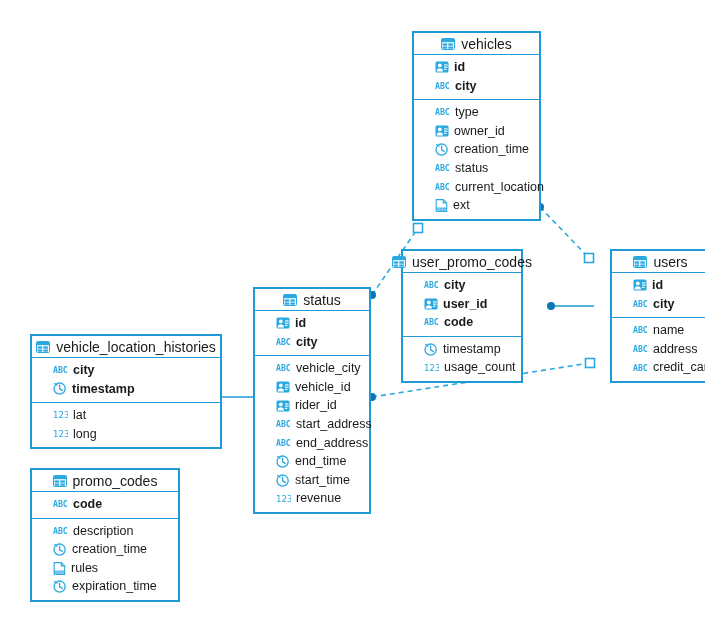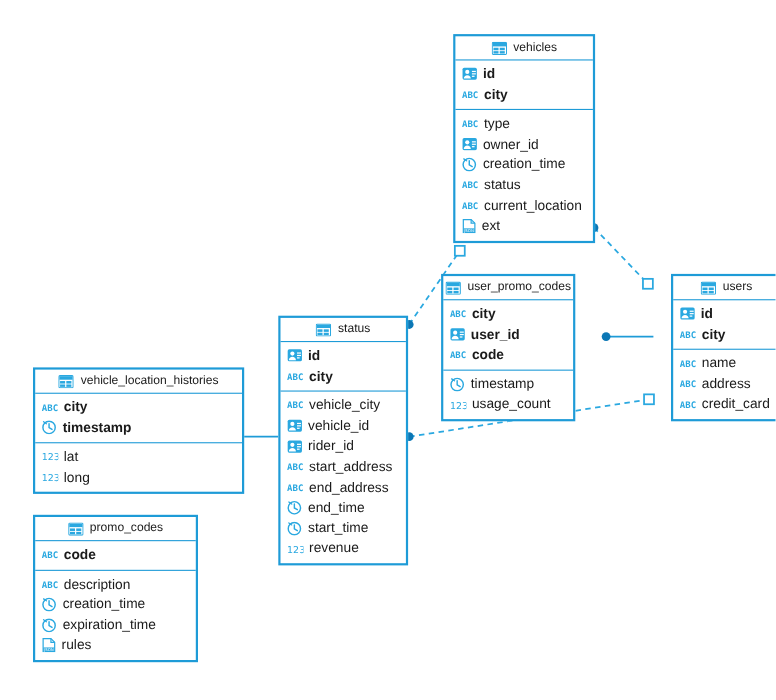--- a/index.html
+++ b/index.html
@@ -23,27 +23,27 @@
   }
   .tbl-header{
     display:flex;align-items:center;justify-content:center;
     gap:6px;
     height:22px;
     border-bottom:1px solid #1e9bd7;
     padding:0 6px;
     box-sizing:border-box;
   }
   .tbl-title{
-    font-size:11px;
+    font-size:14px;
     color:#1a1a1a;
     white-space:nowrap;
     line-height:1;
   }
   .field-group{
-    padding:3px 0 4px 0;
+    padding:3px 0 4px 15px;
   }
   .field-group + .field-group{
     border-top:1px solid #1e9bd7;
   }
   .field-row{
     display:flex;align-items:center;gap:5px;
     height:18.6px;
     padding:0 6px;
     box-sizing:border-box;
     white-space:nowrap;
@@ -533,34 +533,34 @@
             <svg width="14" height="13" viewBox="0 0 14 13">
               <circle cx="6.6" cy="6.6" r="5.6" fill="#ffffff" stroke="#2aa8e0" stroke-width="1.3"></circle>
               <path d="M6.6 3.2 V6.8 L9.3 8.4" stroke="#2aa8e0" stroke-width="1.3" fill="none" stroke-linecap="round"></path>
               <path d="M1.6 1.4 L4.2 3.2" stroke="#2aa8e0" stroke-width="1.2" stroke-linecap="round"></path>
             </svg>
           </span>
           <span class="field-name">creation_time</span>
         </div>
         <div class="field-row">
           <span class="ic">
-            <svg width="14" height="13" viewBox="0 0 14 13">
-              <circle cx="6.6" cy="6.6" r="5.6" fill="#ffffff" stroke="#2aa8e0" stroke-width="1.3"></circle>
-              <path d="M6.6 3.2 V6.8 L9.3 8.4" stroke="#2aa8e0" stroke-width="1.3" fill="none" stroke-linecap="round"></path>
-              <path d="M1.6 1.4 L4.2 3.2" stroke="#2aa8e0" stroke-width="1.2" stroke-linecap="round"></path>
-            </svg>
-          </span>
-          <span class="field-name">expiration_time</span>
-        </div>
-        <div class="field-row">
-          <span class="ic">
             <svg width="13" height="13" viewBox="0 0 13 13">
               <path d="M1.2 0.6 h7.1 l3.4 3.3 v8.5 h-10.5 z" fill="#ffffff" stroke="#2aa8e0" stroke-width="1.1"></path>
               <path d="M8.3 0.6 v3.3 h3.4" fill="none" stroke="#2aa8e0" stroke-width="1.1"></path>
               <rect x="1.4" y="8.6" width="10" height="4" fill="#2aa8e0"></rect>
               <text x="6.4" y="12" font-family="DejaVu Sans, sans-serif" font-size="3.6" fill="#ffffff" text-anchor="middle">JSON</text>
             </svg>
           </span>
           <span class="field-name">rules</span>
         </div>
+        <div class="field-row">
+          <span class="ic">
+            <svg width="14" height="13" viewBox="0 0 14 13">
+              <circle cx="6.6" cy="6.6" r="5.6" fill="#ffffff" stroke="#2aa8e0" stroke-width="1.3"></circle>
+              <path d="M6.6 3.2 V6.8 L9.3 8.4" stroke="#2aa8e0" stroke-width="1.3" fill="none" stroke-linecap="round"></path>
+              <path d="M1.6 1.4 L4.2 3.2" stroke="#2aa8e0" stroke-width="1.2" stroke-linecap="round"></path>
+            </svg>
+          </span>
+          <span class="field-name">expiration_time</span>
+        </div>
       </div>
     </div>
   </div>
 
 </body></html>

